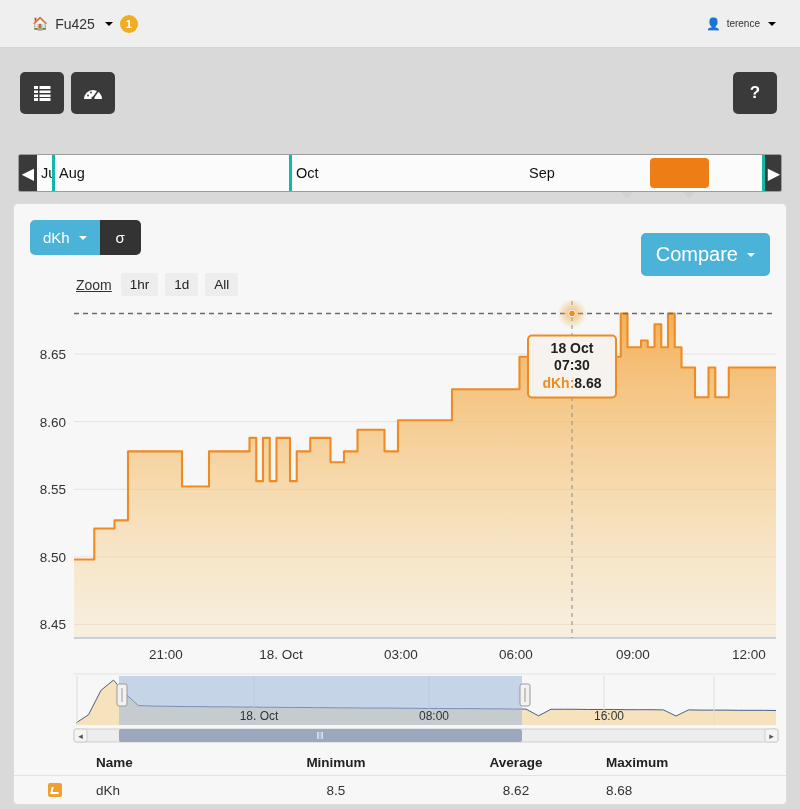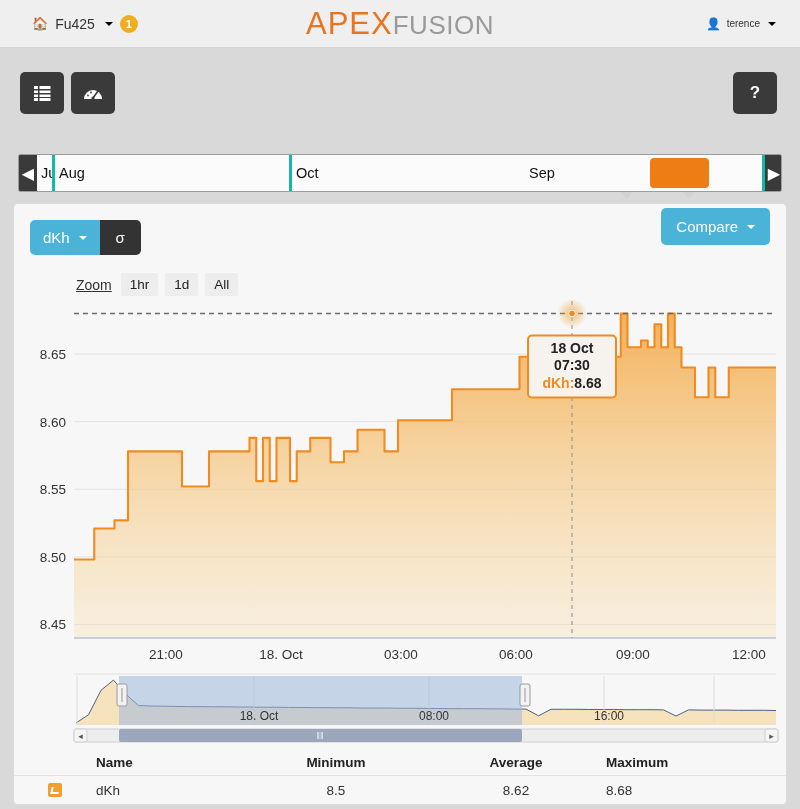--- a/index.html
+++ b/index.html
@@ -97,22 +97,22 @@
   .metric-group { position:absolute; left:16px; top:16px; display:flex; }
   .metric-btn {
     background:#4ab3d7; color:#fff; font-size:15px;
     padding:9px 13px; border-radius:5px 0 0 5px; display:flex;align-items:center;gap:6px;
   }
   .sigma-btn {
     background:#333; color:#fff; font-size:15px; width:41px;
     border-radius:0 5px 5px 0; display:flex;align-items:center;justify-content:center;
   }
   .compare-btn {
-    position:absolute; right:16px; top:4px;
-    background:#4ab3d7; color:#fff; font-size:15px;
+    position:absolute; right:16px; top:29px;
+    background:#4ab3d7; color:#fff; font-size:20px;
     padding:10px 15px; border-radius:5px; display:flex;align-items:center;gap:6px;
   }
 
   .zoom-row {
     position:absolute; left:62px; top:69px; display:flex; align-items:center; gap:7px;
   }
   .zoom-label { font-size:14px; color:#333; margin-right:2px;text-decoration:underline; }
   .zoom-btn {
     background:#ededed; color:#222; font-size:13.5px; padding:4px 9px; border-radius:2px;
   }
@@ -141,23 +141,20 @@
 </style>
 </head>
 <body>
 
 <div class="navbar">
   <div class="nav-left">
     <span class="home-icon">🏠</span>
     <span class="nav-aq">Fu425</span>
     <span class="caret"></span>
     <span class="badge">1</span>
-  </div>
-  <div class="brand">
-    <span class="apex">APEX</span><span class="fusion">FUSION</span>
   </div>
   <div class="nav-right">
     <span class="user-icon">👤</span>
     <span class="uname">terence</span>
     <span class="caret"></span>
   </div>
 </div>
 
 <div class="toolbar">
   <div class="dark-btn" id="btn-list">

